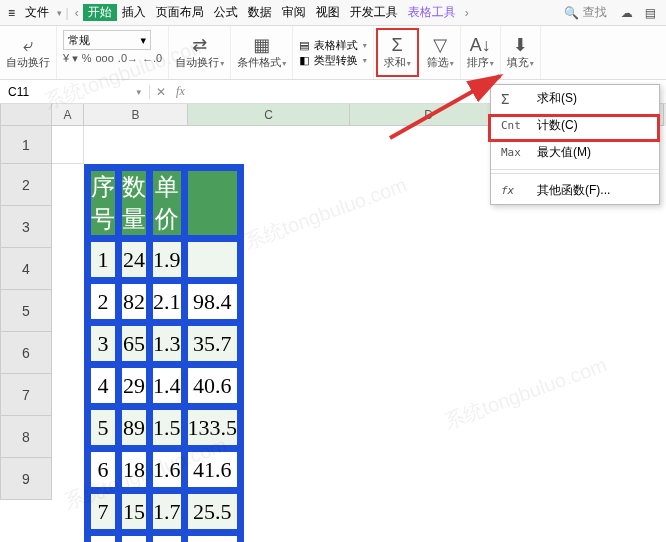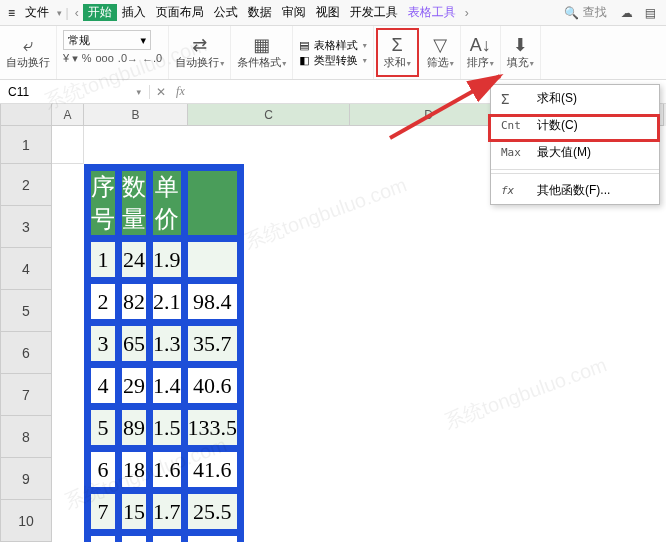--- a/index.html
+++ b/index.html
@@ -179,21 +179,20 @@
     <div class="rowhdrs">
       <div class="rh r1">1</div>
       <div class="rh">2</div>
       <div class="rh">3</div>
       <div class="rh">4</div>
       <div class="rh">5</div>
       <div class="rh">6</div>
       <div class="rh">7</div>
       <div class="rh">8</div>
       <div class="rh">9</div>
-      <div class="rh">10</div>
     </div>
     <div class="cells">
       <div class="datarow r1">
           <div class="cA"></div>
         </div>
       <table class="tbl">
         <tbody>
             <tr>
           <th class="cB">序号</th>
           <th class="cC">数量</th>

